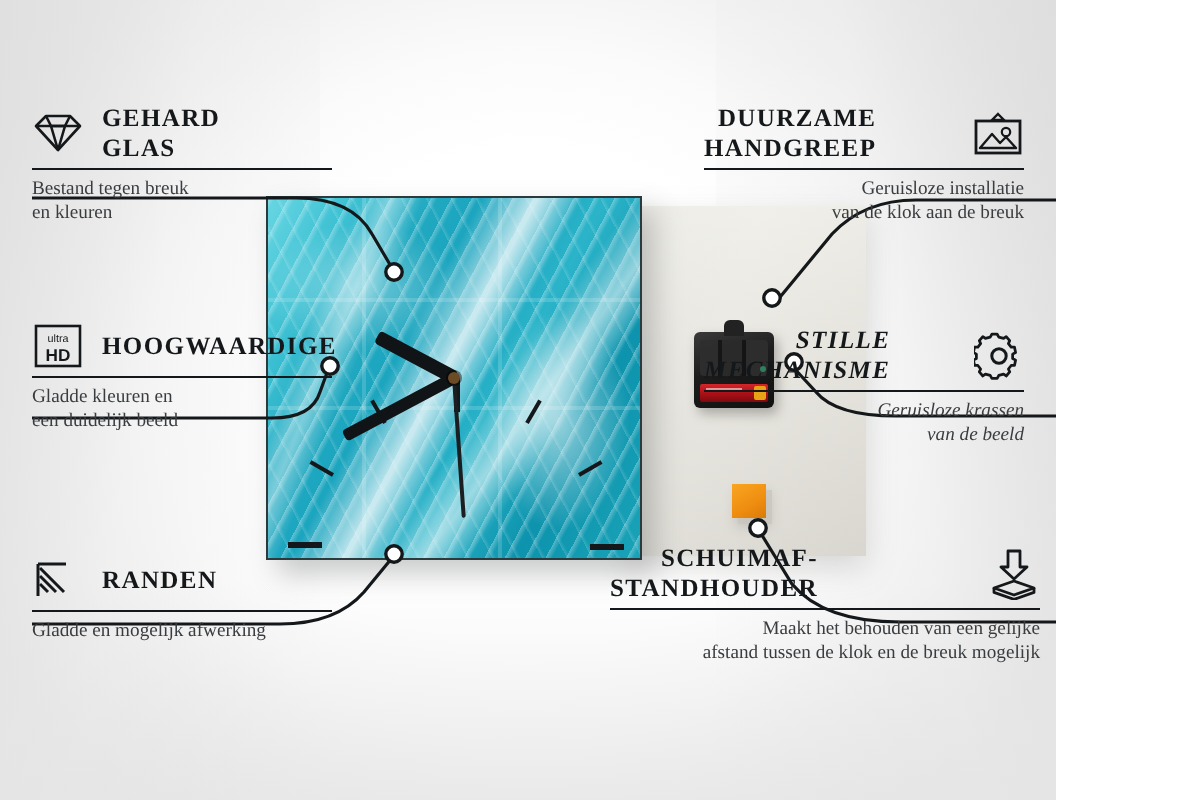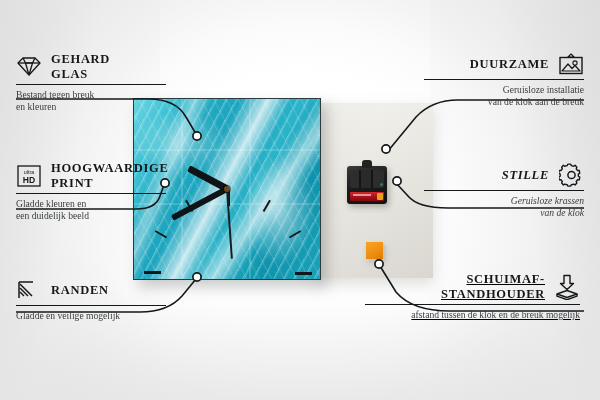--- a/index.html
+++ b/index.html
@@ -1,21 +1,21 @@
 <!DOCTYPE html>
 <html><head>
 <meta charset="utf-8">
 <style>
   html,body{margin:0;padding:0;}
   body{
     width:600px;height:400px;overflow:hidden;
     font-family:"Liberation Serif", serif;
     background:#ffffff;
   }
-  #stage{position:relative;width:600px;height:400px;overflow:hidden;}
+  #stage{position:relative;width:528px;height:400px;overflow:hidden;}
 
   
   .bg{position:absolute;inset:0;
       background:
         radial-gradient(ellipse 55% 70% at 50% 50%, #ffffff 0%, #ffffff 45%, #fbfbfb 62%, #f2f2f2 80%, #e9e9e9 100%);
   }
   .bg-vig-l{position:absolute;left:0;top:0;width:160px;height:400px;
       background:linear-gradient(100deg, rgba(222,222,222,.85) 0%, rgba(235,235,235,.4) 45%, rgba(255,255,255,0) 100%);}
   .bg-vig-r{position:absolute;right:0;top:0;width:170px;height:400px;
       background:linear-gradient(260deg, rgba(220,220,220,.85) 0%, rgba(235,235,235,.4) 45%, rgba(255,255,255,0) 100%);}
@@ -96,21 +96,21 @@
       box-shadow:3px 3px 0 rgba(200,198,190,.75), 2px 4px 6px rgba(120,118,112,.3);}
 
   
   .lines{position:absolute;inset:0;pointer-events:none;}
 
   
   .lbl-box{position:absolute;}
   .lbl-left{text-align:left;}
   .lbl-right{text-align:right;}
   .lbl-head{display:flex;align-items:center;gap:9px;}
-  .lbl-right .lbl-head{flex-direction:row-reverse;}
+  .lbl-right .lbl-head{flex-direction:row-reverse;justify-content:space-between;}
   .lbl-title{font-family:"Liberation Serif",serif;font-weight:bold;
       font-size:12.5px;line-height:14.5px;letter-spacing:.7px;color:#15181a;
       text-transform:uppercase;}
   .lbl-rule{height:1.4px;background:#15181a;margin:3px 0 4px 0;}
   .lbl-sub{font-family:"Liberation Serif",serif;font-size:9.6px;line-height:11.6px;
       color:#3a3d40;}
   .ico{width:26px;height:24px;flex:0 0 26px;display:flex;align-items:center;justify-content:center;}
   .ico svg{display:block;}
 </style>
 </head>
@@ -233,21 +233,20 @@
     <div class="lbl-head">
       <div class="ico">
         <svg width="24" height="22" viewBox="0 0 24 22">
           <rect x="1" y="1" width="22" height="20" fill="none" stroke="#15181a" stroke-width="1.3"></rect>
           <text x="12" y="9" font-family="Liberation Sans, sans-serif" font-size="5.4" text-anchor="middle" fill="#15181a">ultra</text>
           <text x="12" y="18.3" font-family="Liberation Sans, sans-serif" font-size="8.6" font-weight="bold" text-anchor="middle" fill="#15181a">HD</text>
         </svg>
       </div>
       <div>
         <div class="lbl-title">HOOGWAARDIGE</div>
-        <div class="lbl-title">PRINT</div>
       </div>
     </div>
     <div class="lbl-rule"></div>
     <div class="lbl-sub">Gladde kleuren en</div>
     <div class="lbl-sub">een duidelijk beeld</div>
   </div>
 
   <div class="lbl-box lbl-left" style="left:16px;top:278px;width:150px;">
     <div class="lbl-head">
       <div class="ico">
@@ -260,75 +259,78 @@
               <path d="M3 12 L7 16"></path>
             <path d="M3 16 L3 16"></path>
           </g>
         </svg>
       </div>
       <div>
         <div class="lbl-title">RANDEN</div>
       </div>
     </div>
     <div class="lbl-rule"></div>
-    <div class="lbl-sub">Gladde en veilige mogelijk</div>
+    <div class="lbl-sub">Gladde en mogelijk afwerking</div>
     <div class="lbl-sub"></div>
   </div>
 
   <div class="lbl-box lbl-right" style="right:16px;top:52px;width:160px;">
     <div class="lbl-head">
       <div class="ico">
         <svg width="26" height="22" viewBox="0 0 26 22">
           <path d="M13 1 L16 4 L10 4 Z" fill="none" stroke="#15181a" stroke-width="1.2"></path>
           <rect x="2" y="4.5" width="22" height="16" fill="none" stroke="#15181a" stroke-width="1.4"></rect>
           <circle cx="17" cy="10" r="2.1" fill="none" stroke="#15181a" stroke-width="1.1"></circle>
           <path d="M4 18 L10 11 L14 15.5 L17 12.5 L22 18 Z" fill="none" stroke="#15181a" stroke-width="1.2" stroke-linejoin="round"></path>
         </svg>
       </div>
       <div>
         <div class="lbl-title">DUURZAME</div>
+        <div class="lbl-title">HANDGREEP</div>
       </div>
     </div>
     <div class="lbl-rule"></div>
     <div class="lbl-sub">Geruisloze installatie</div>
     <div class="lbl-sub">van de klok aan de breuk</div>
   </div>
 
   <div class="lbl-box lbl-right" style="right:16px;top:163px;width:160px;font-style:italic;">
     <div class="lbl-head">
       <div class="ico">
         <svg width="25" height="24" viewBox="0 0 25 24">
           <g fill="none" stroke="#15181a" stroke-width="1.5" stroke-linejoin="round">
             <path d="M12.5 2.2 l2.6 .7 1.4 -1.0 1.9 2.2 -0.7 1.6 1.5 1.9 1.8 0 .6 2.9 -1.6 .9 0 2.4 1.6 .9 -.6 2.9 -1.8 0 -1.5 1.9 .7 1.6 -1.9 2.2 -1.4 -1.0 -2.6 .7 -.9 1.6 -2.9 0 -.9 -1.6 -2.6 -.7 -1.4 1.0 -1.9 -2.2 .7 -1.6 -1.5 -1.9 -1.8 0 -.6 -2.9 1.6 -.9 0 -2.4 -1.6 -.9 .6 -2.9 1.8 0 1.5 -1.9 -.7 -1.6 1.9 -2.2 1.4 1.0 2.6 -.7 .9 -1.6 2.9 0 z" transform="scale(.92) translate(1,.6)"></path>
             <circle cx="12.5" cy="12" r="3.6"></circle>
           </g>
         </svg>
       </div>
       <div>
         <div class="lbl-title">STILLE</div>
+        <div class="lbl-title">MECHANISME</div>
       </div>
     </div>
     <div class="lbl-rule"></div>
     <div class="lbl-sub">Geruisloze krassen</div>
-    <div class="lbl-sub">van de klok</div>
-  </div>
-
-  <div class="lbl-box lbl-right" style="right:20px;top:272px;width:215px;text-decoration:underline;">
+    <div class="lbl-sub">van de beeld</div>
+  </div>
+
+  <div class="lbl-box lbl-right" style="right:8px;top:272px;width:215px;">
     <div class="lbl-head">
       <div class="ico">
         <svg width="26" height="26" viewBox="0 0 26 26">
           <g fill="none" stroke="#15181a" stroke-width="1.4" stroke-linejoin="round">
             <path d="M10 1.5 h6 v8 h3.5 L13 15.5 L6.5 9.5 H10 Z"></path>
             <path d="M13 16.5 L23 20 L13 23.5 L3 20 Z"></path>
             <path d="M3 20 v2.2 L13 25.7 L23 22.2 V20"></path>
           </g>
         </svg>
       </div>
       <div>
         <div class="lbl-title">SCHUIMAF-</div>
         <div class="lbl-title">STANDHOUDER</div>
       </div>
     </div>
     <div class="lbl-rule"></div>
+    <div class="lbl-sub">Maakt het behouden van een gelijke</div>
     <div class="lbl-sub">afstand tussen de klok en de breuk mogelijk</div>
   </div>
 
 </div>
 
 </body></html>

